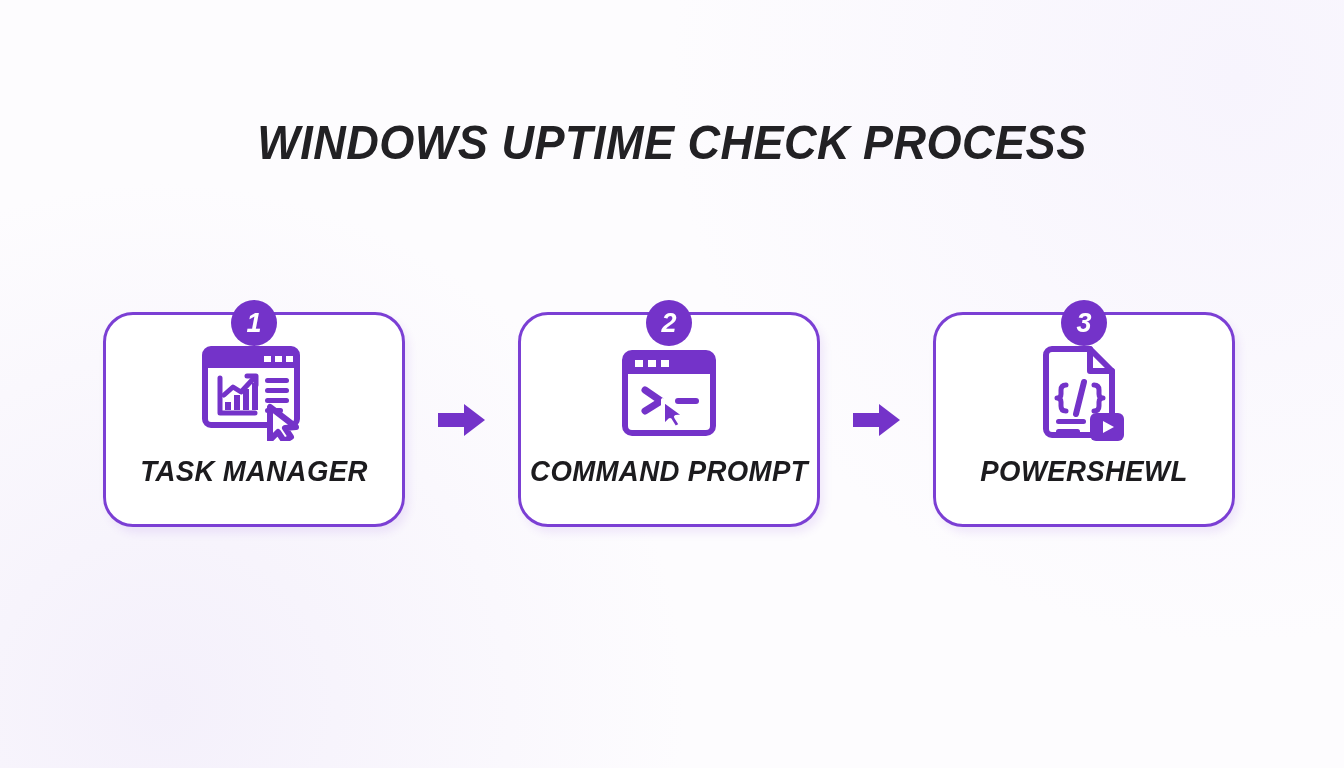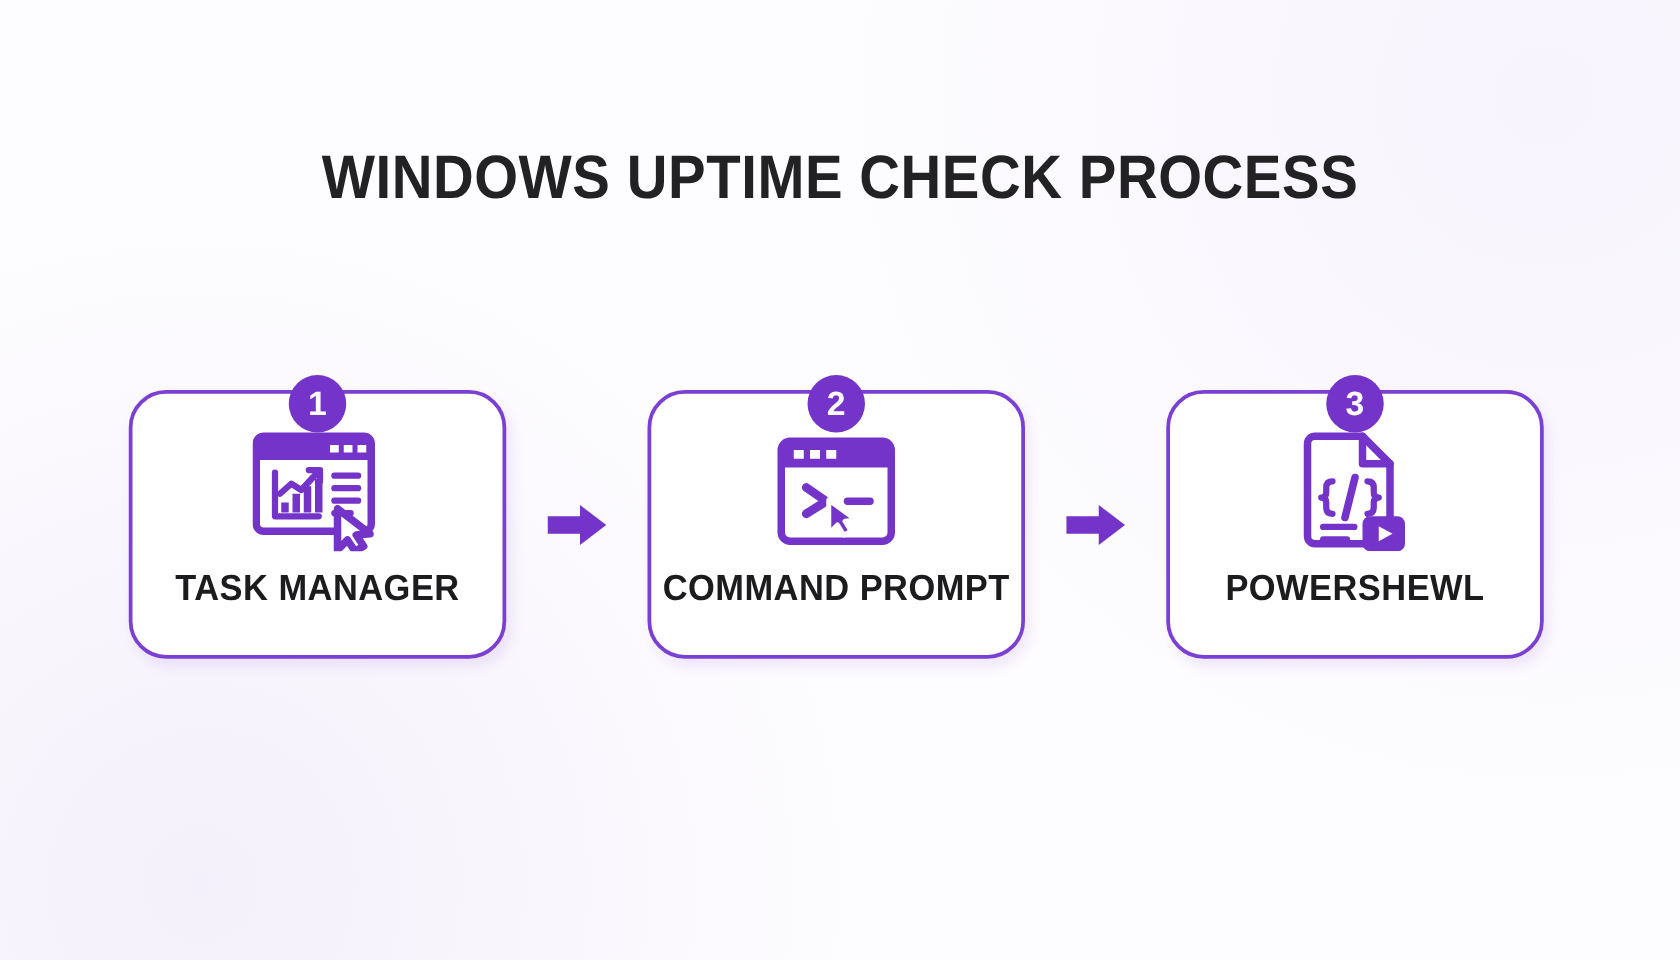--- a/index.html
+++ b/index.html
@@ -15,20 +15,21 @@
     overflow: hidden;
     position: relative;
   }
   .canvas {
     position: absolute;
     inset: 0;
     background:
       radial-gradient(circle at 12% 92%, #f4f0fb 0%, rgba(244,240,251,0) 38%),
       radial-gradient(circle at 92% 10%, #f7f4fd 0%, rgba(247,244,253,0) 40%),
       #fdfcfe;
+    font-style: italic;
   }
 
   
   .title {
     position: absolute;
     top: 112px;
     left: 0;
     width: 1344px;
     text-align: center;
     font-family: "Liberation Sans Narrow", "Liberation Sans", sans-serif;

